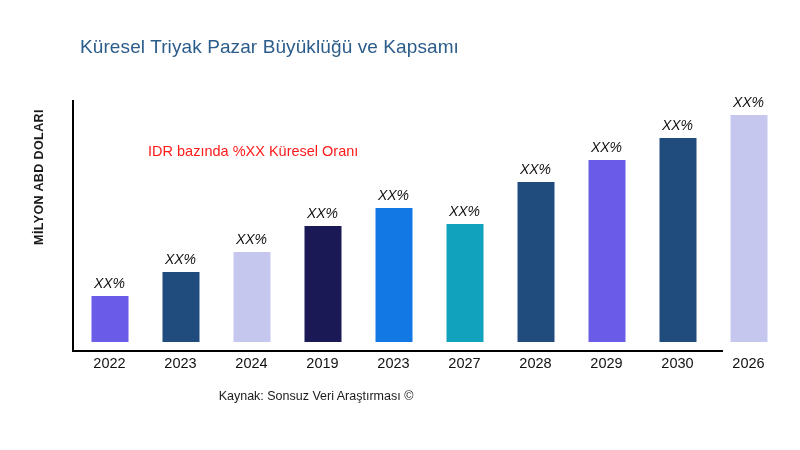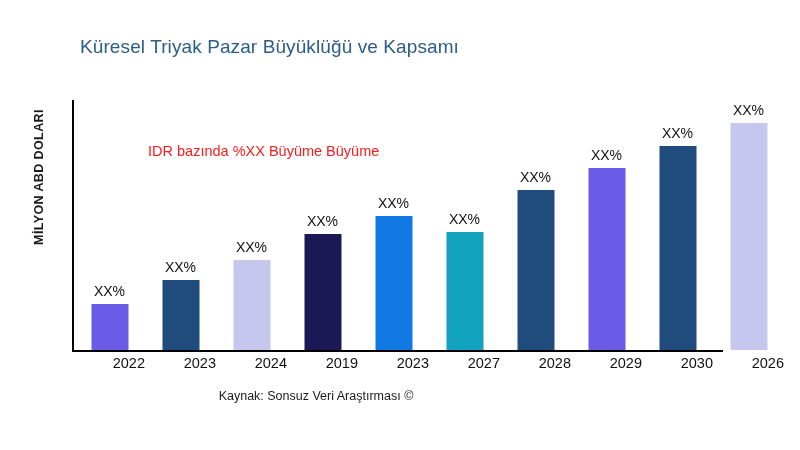--- a/index.html
+++ b/index.html
@@ -88,23 +88,24 @@
   
   .plot {
     position: absolute;
     left: 74px;
     top: 100px;
     width: 718px;
     height: 250px;
   }
   .bar-slot {
     position: absolute;
-    bottom: 0;
+    bottom: 8px;
     width: 71px;
     height: 250px;
+    font-style: italic;
   }
   .bar {
     position: absolute;
     bottom: 0;
     left: 50%;
     transform: translateX(-50%);
     width: 37px;
     border-radius: 0;
   }
   .bar-label {
@@ -122,21 +123,21 @@
     position: absolute;
     left: 74px;
     top: 355px;
     width: 718px;
     height: 26px;
   }
   .xtick {
     position: absolute;
     top: 0;
     width: 71px;
-    text-align: right;
+    text-align: center;
     font-size: 14.5px;
     color: #111111;
   }
 
   
   .source {
     position: absolute;
     left: 0;
     top: 389px;
     width: 632px;
@@ -152,21 +153,21 @@
 
   <div class="chart-title">Küresel Triyak Pazar Büyüklüğü ve Kapsamı</div>
 
   <div class="ylabel-wrap">
     <div class="ylabel">MİLYON ABD DOLARI</div>
   </div>
 
   <div class="axis-y"></div>
   <div class="axis-x"></div>
 
-  <div class="annotation">IDR bazında %XX Büyüme Büyüme</div>
+  <div class="annotation">IDR bazında %XX Küresel Oranı</div>
 
   <div class="plot">
     <div class="bar-slot" style="left:0px">
       <div class="bar-label" style="bottom: 52px;">XX%</div>
       <div class="bar" style="height: 46px; background: rgb(107, 92, 232);"></div>
     </div>
     <div class="bar-slot" style="left:71px">
       <div class="bar-label" style="bottom: 76px;">XX%</div>
       <div class="bar" style="height: 70px; background: rgb(31, 76, 124);"></div>
     </div>

